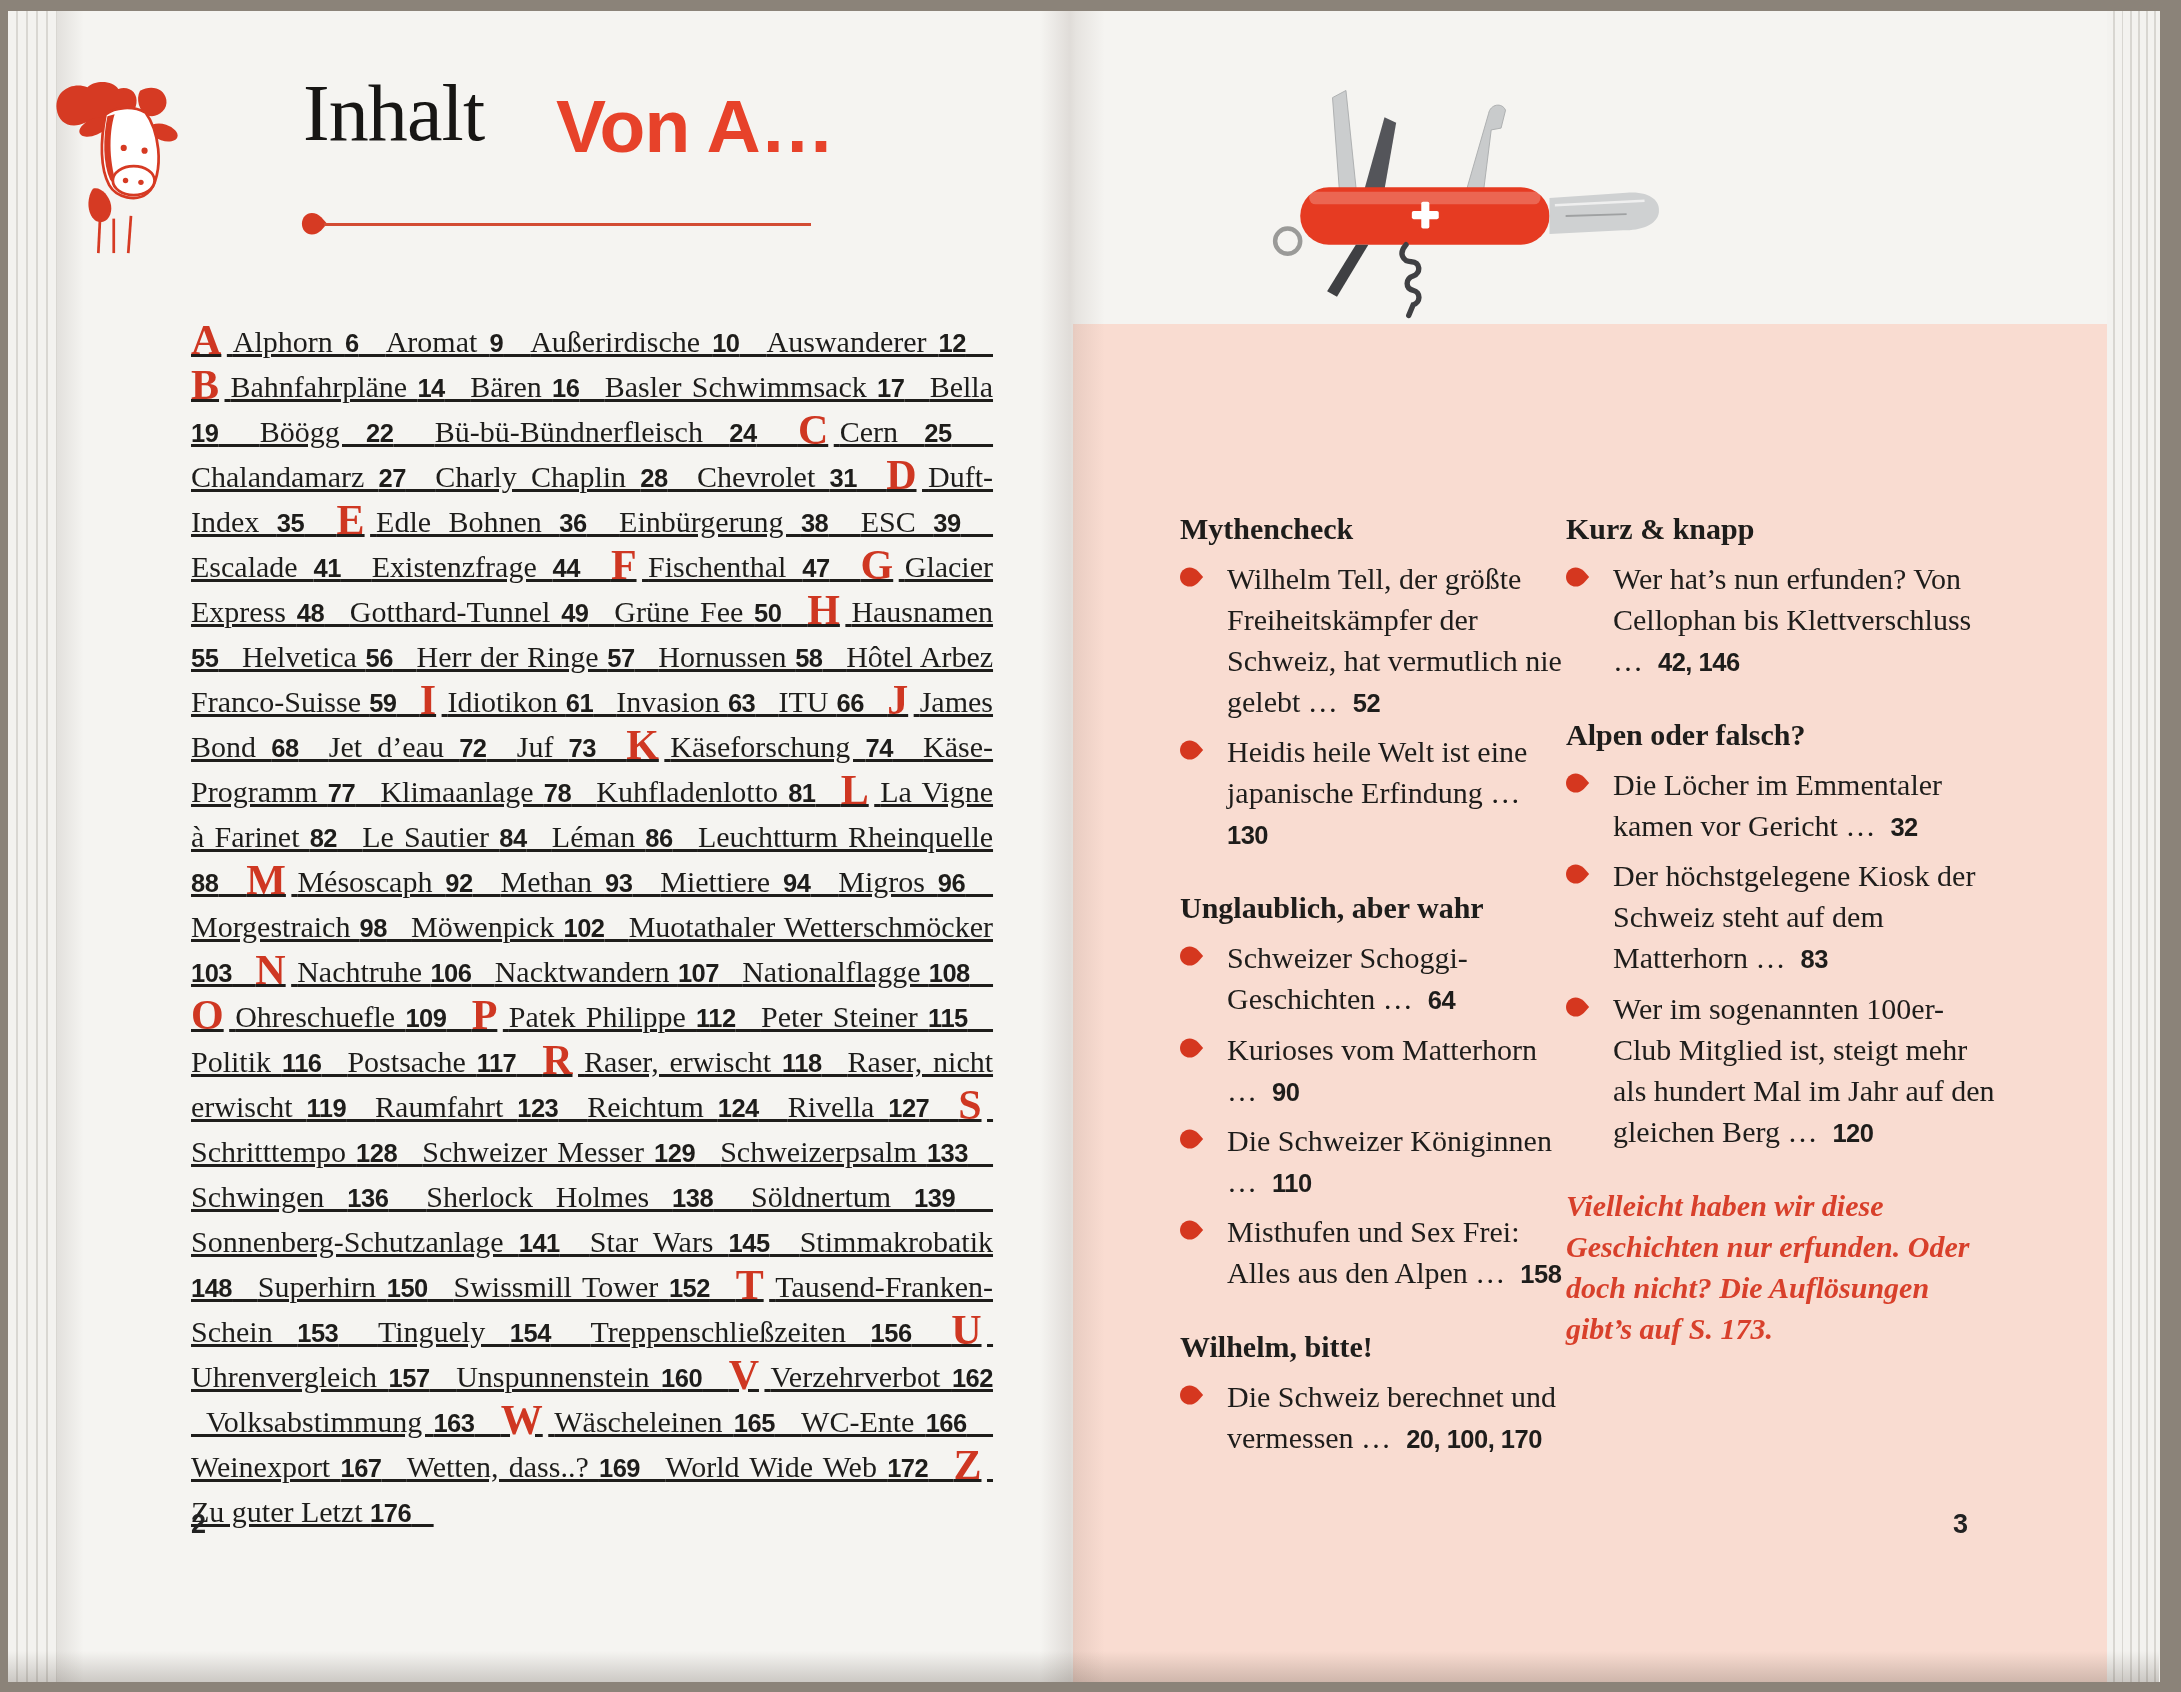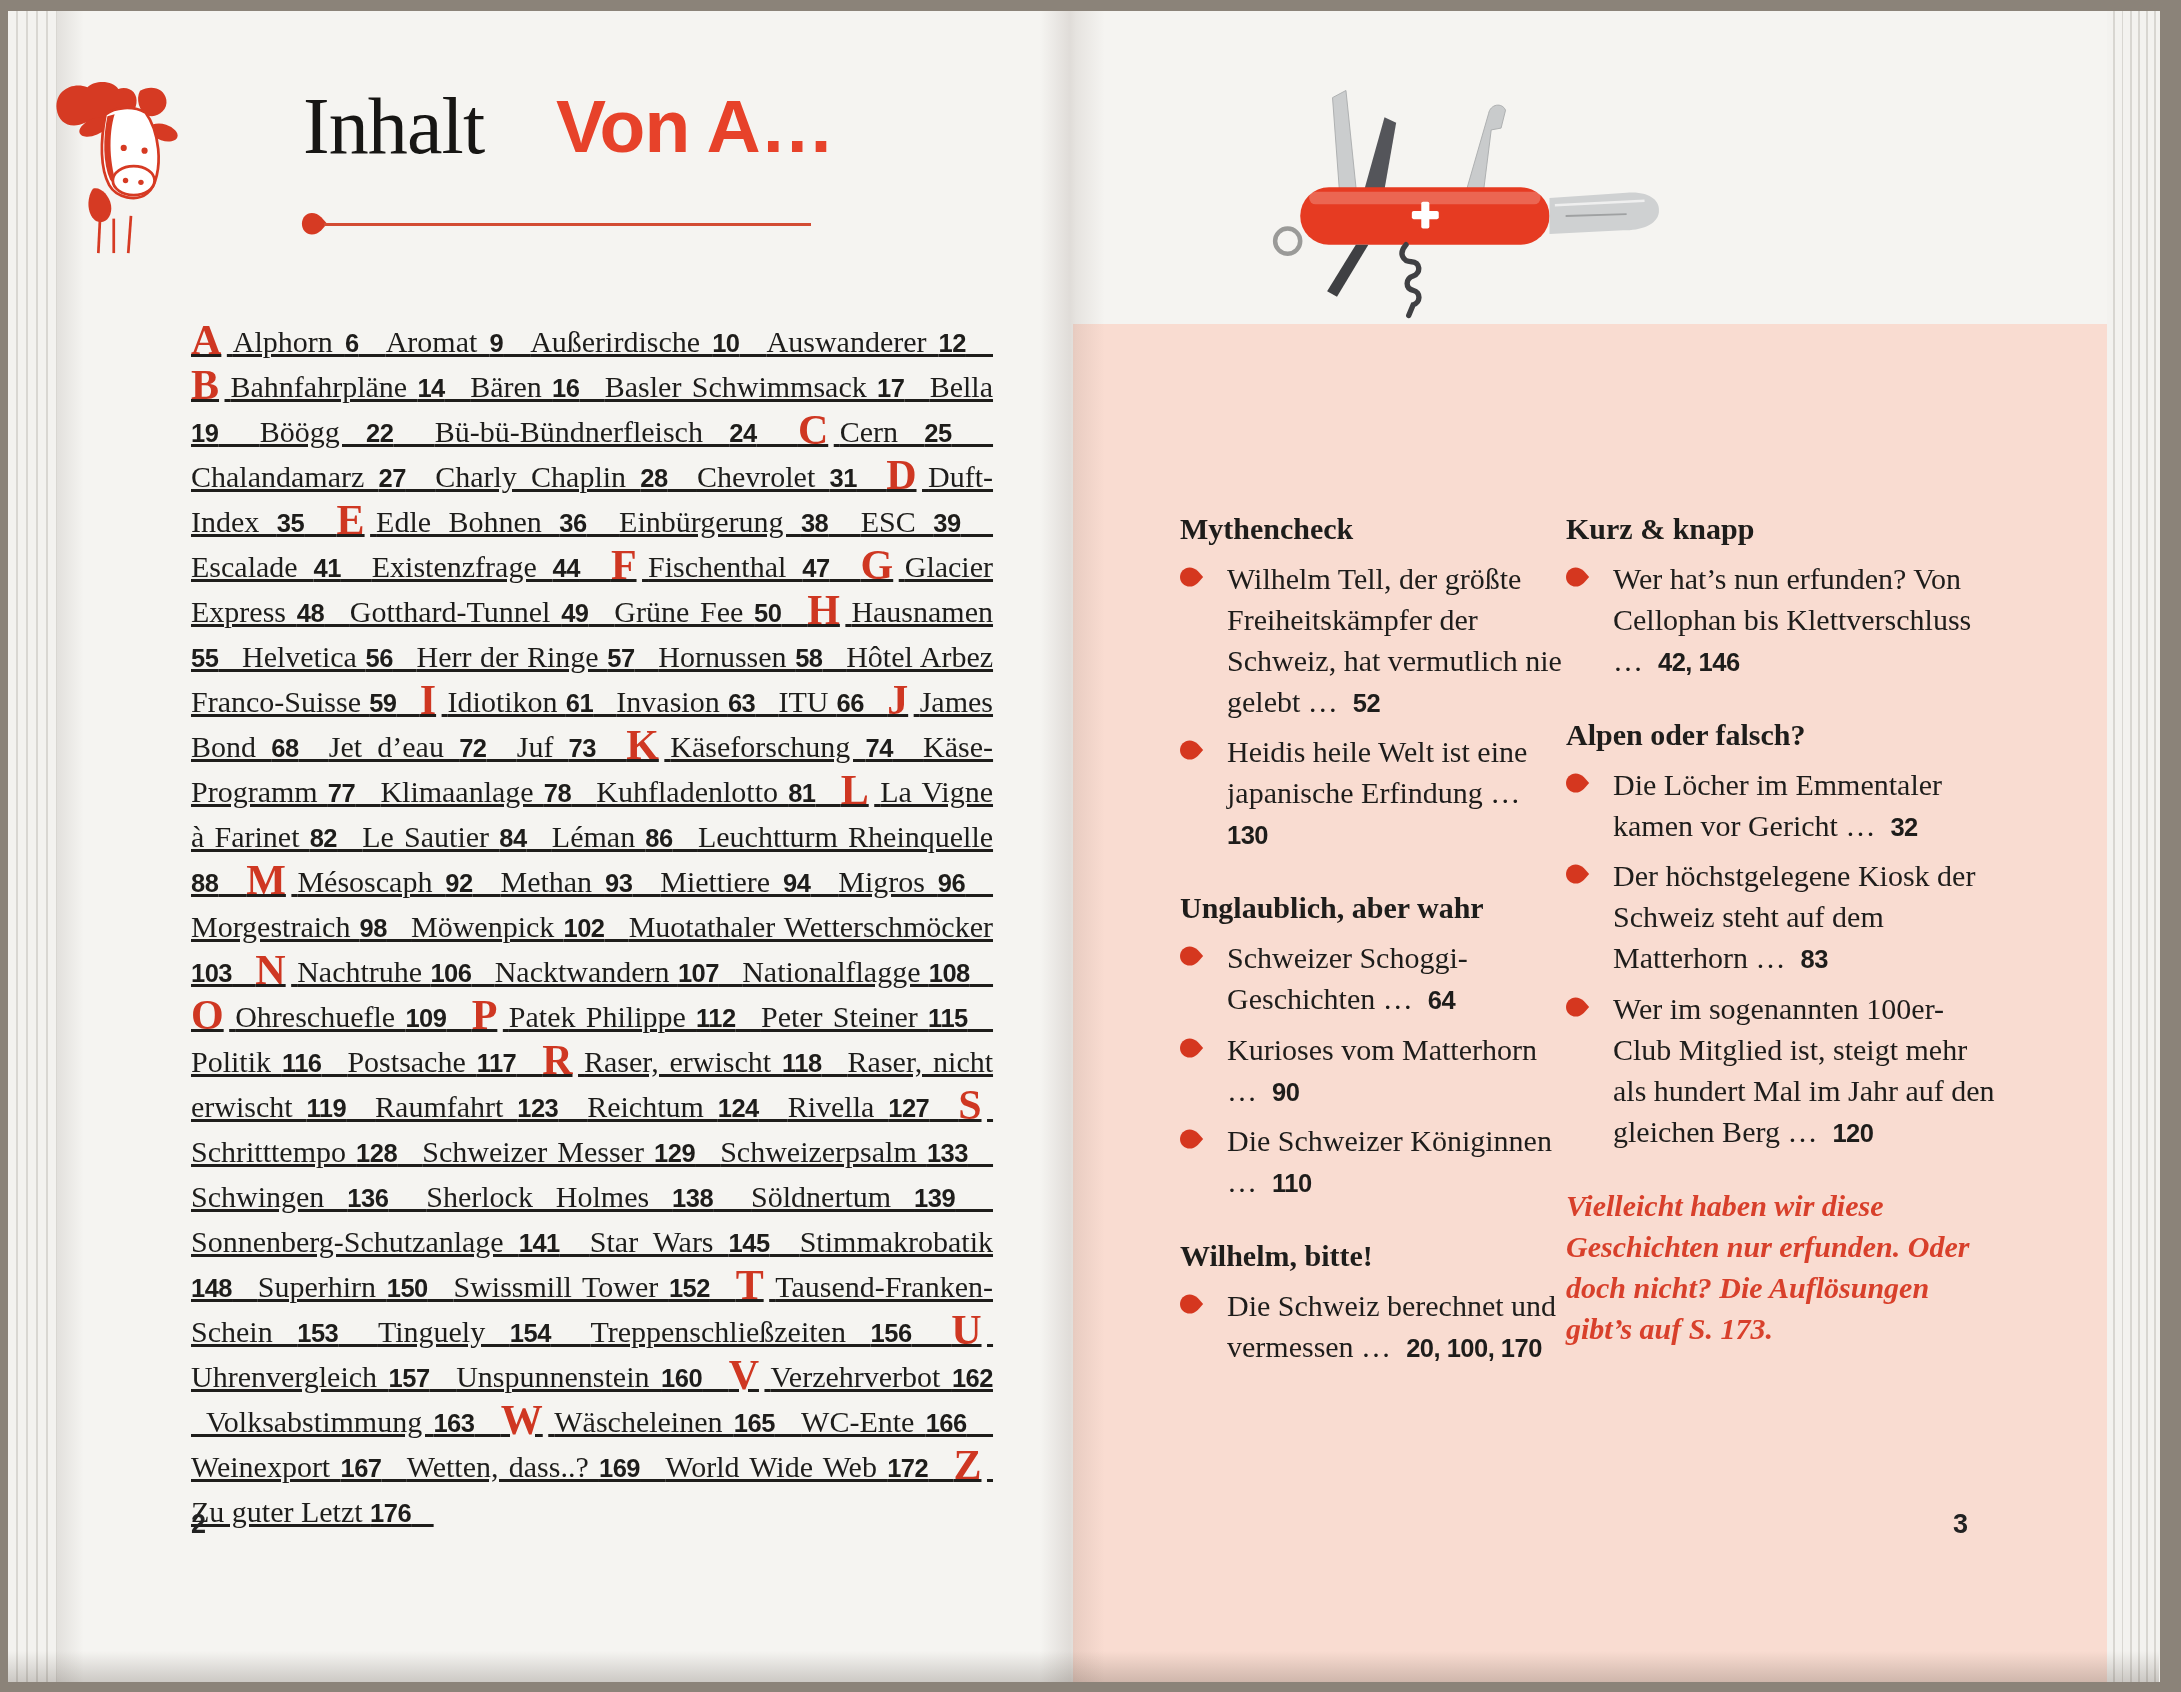--- a/index.html
+++ b/index.html
@@ -10,21 +10,21 @@
   .edge-left{left:8.2px;width:49px;background:repeating-linear-gradient(90deg,#f3f2ef 0 8.2px,#d9d7d2 8.2px 10px);}
   .edge-right{left:2107px;width:53px;background:repeating-linear-gradient(90deg,#f3f2ef 0 6.4px,#d8d6d1 6.4px 8.2px);}
   .bottom-shade{position:absolute;left:8.2px;top:1651px;width:2151px;height:31px;
          background:linear-gradient(180deg,rgba(60,50,40,0),rgba(60,50,40,.22));}
   .left-inner-shade{position:absolute;left:57px;top:11px;width:27px;height:1671px;
          background:linear-gradient(90deg,rgba(60,50,40,.10),rgba(60,50,40,0));}
   .gutter{position:absolute;left:1040px;top:11px;width:65px;height:1671px;
          background:linear-gradient(90deg,rgba(80,60,50,0),rgba(80,60,50,.13) 46%,rgba(80,60,50,.09) 56%,rgba(80,60,50,0));}
   .pink-panel{position:absolute;left:1073px;top:324px;width:1034px;height:1358px;background:#f9dcd1;}
 
-  .page-title{position:absolute;left:303px;top:81px;font-size:80px;font-weight:400;color:#171614;letter-spacing:-0.9px;}
+  .page-title{position:absolute;left:303px;top:68px;font-size:80px;font-weight:400;color:#171614;letter-spacing:-0.9px;}
   .title-accent{position:absolute;font-family:"Liberation Sans",sans-serif;font-weight:bold;color:#e7422a;font-size:75px;letter-spacing:-0.9px;}
   .accent-left{left:556px;top:83px;}
   .accent-right{left:1707px;top:89px;}
   .title-rule-line{position:absolute;left:324px;top:223px;width:487px;height:2.7px;background:#d34c33;}
   .title-rule-dot{position:absolute;left:301px;top:212px;width:27px;height:23.6px;}
   .title-rule-dot svg{display:block;}
 
   .index{position:absolute;left:191px;top:320px;width:802px;margin:0;
          font-size:30px;line-height:44px;text-align:justify;color:#1e1d1b;text-decoration:underline;}
   .idx-letter{color:#cf3722;font-weight:bold;font-size:42px;line-height:0;vertical-align:-1.8px;padding-right:5.5px;}
@@ -137,20 +137,25 @@
         <div class="toc-item"><span class="toc-bullet">
             <svg width="23.6" height="20" viewBox="0 0 27 22">
               <path fill="#d5371f" d="M11 0 C5 0 0 4.9 0 11 C0 17.1 5 22 11 22 C14.4 22 17.5 20.6 20.4 17.8 L26.5 11 L20.4 4.2 C17.5 1.4 14.4 0 11 0 Z"></path>
             </svg>
           </span><span>Kurioses vom Matterhorn … <span class="toc-pages">90</span></span></div>
         <div class="toc-item"><span class="toc-bullet">
             <svg width="23.6" height="20" viewBox="0 0 27 22">
               <path fill="#d5371f" d="M11 0 C5 0 0 4.9 0 11 C0 17.1 5 22 11 22 C14.4 22 17.5 20.6 20.4 17.8 L26.5 11 L20.4 4.2 C17.5 1.4 14.4 0 11 0 Z"></path>
             </svg>
           </span><span>Die Schweizer Königinnen … <span class="toc-pages">110</span></span></div>
+        <div class="toc-item"><span class="toc-bullet">
+            <svg width="23.6" height="20" viewBox="0 0 27 22">
+              <path fill="#d5371f" d="M11 0 C5 0 0 4.9 0 11 C0 17.1 5 22 11 22 C14.4 22 17.5 20.6 20.4 17.8 L26.5 11 L20.4 4.2 C17.5 1.4 14.4 0 11 0 Z"></path>
+            </svg>
+          </span><span>Misthufen und Sex Frei: Alles aus den Alpen … <span class="toc-pages">158</span></span></div>
       </div>
       <div class="toc-section">
         <div class="toc-header">Wilhelm, bitte!</div>
         <div class="toc-item"><span class="toc-bullet">
             <svg width="23.6" height="20" viewBox="0 0 27 22">
               <path fill="#d5371f" d="M11 0 C5 0 0 4.9 0 11 C0 17.1 5 22 11 22 C14.4 22 17.5 20.6 20.4 17.8 L26.5 11 L20.4 4.2 C17.5 1.4 14.4 0 11 0 Z"></path>
             </svg>
           </span><span>Die Schweiz berechnet und vermessen … <span class="toc-pages">20, 100, 170</span></span></div>
       </div>
     </div>

